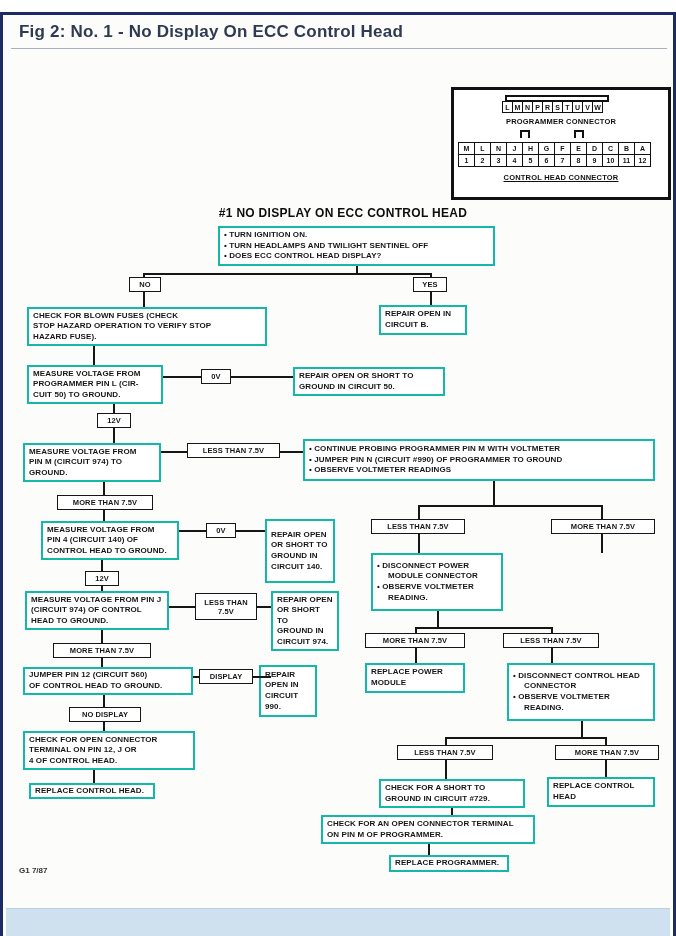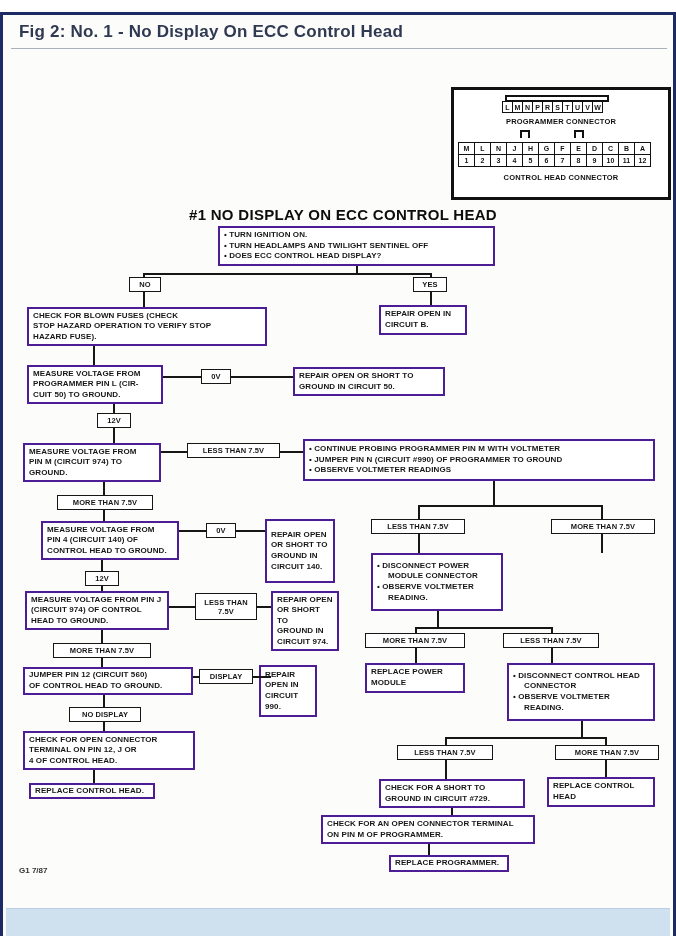--- a/index.html
+++ b/index.html
@@ -30,28 +30,28 @@
               font-size:7px; font-weight:700; color:#111; background:#fff; }
   .prog-row { left:49px; top:11px; }
   .conn-label { position:absolute; left:0; width:100%; text-align:center;
                 font-size:7.5px; font-weight:700; color:#111; letter-spacing:0.2px; }
   .prog-label { top:27px; }
   .clip { position:absolute; width:10px; height:8px; border:2px solid #111; border-bottom:none; }
   .clip1 { left:66px; top:40px; } .clip2 { left:120px; top:40px; }
   .ch-row1 { left:5px; top:52px; }
   .ch-row2 { left:5px; top:64px; }
   .ch-cell { width:17px; height:13px; font-size:7px; }
-  .ch-label { top:83px; }
+  .ch-label { top:83px;text-decoration:underline; }
 
   
   .heading { position:absolute; left:150px; top:191px; width:380px; text-align:center;
-             font-size:15px; font-weight:800; color:#0d0d0d; letter-spacing:0.3px; }
+             font-size:12px; font-weight:800; color:#0d0d0d; letter-spacing:0.3px; }
 
   .box {
-    position:absolute; border:2px solid #4c1d95; background:#fff;
+    position:absolute; border:2px solid #14b8a6; background:#fff;
     font-size:8px; font-weight:700; line-height:1.32; color:#161616;
     padding:2px 4px; white-space:pre-line; letter-spacing:0.1px;
     display:flex; align-items:center;
   }
   .bullets { flex-direction:column; align-items:stretch; justify-content:center; }
   .bullets .bl { padding-left:11px; text-indent:-11px; white-space:normal; }
 
   .lbl {
     position:absolute; border:1.5px solid #161616; background:#fff;
     font-size:7.5px; font-weight:700; color:#161616; letter-spacing:0.1px;

